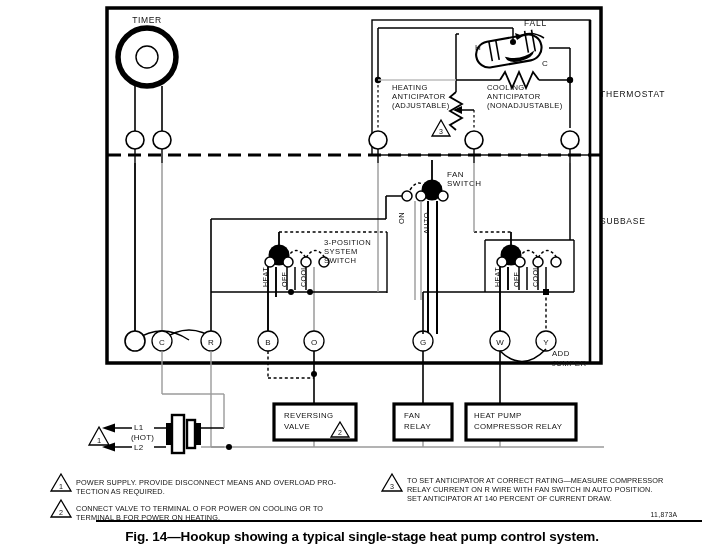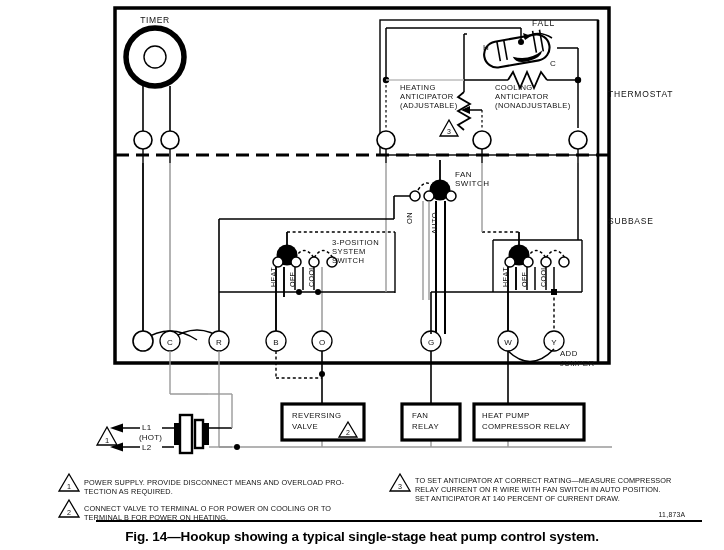--- a/index.html
+++ b/index.html
@@ -1,21 +1,21 @@
 <!DOCTYPE html>
 <html><head>
 <meta charset="utf-8">
 <style>
   html,body{margin:0;padding:0;background:#fff;}
   body{
     width:724px;height:550px;position:relative;overflow:hidden;
     font-family:"Liberation Sans", sans-serif;
     color:#000;
   }
-  #stage{position:absolute;left:12px;top:0;width:648px;height:550px;}
+  #stage{position:absolute;left:4px;top:0;width:648px;height:550px;}
   svg{display:block;}
   .lbl{font-family:"Liberation Sans", sans-serif;fill:#111;}
   .caption{
     position:absolute;left:0;right:0;bottom:6px;text-align:center;
     font-family:"Liberation Sans", sans-serif;
     font-size:13.5px;font-weight:bold;letter-spacing:-0.1px;color:#000;margin-top:12px;
   }
   .capline{position:absolute;left:96px;right:22px;bottom:28px;height:2px;background:#000;}
 </style>
 </head>

